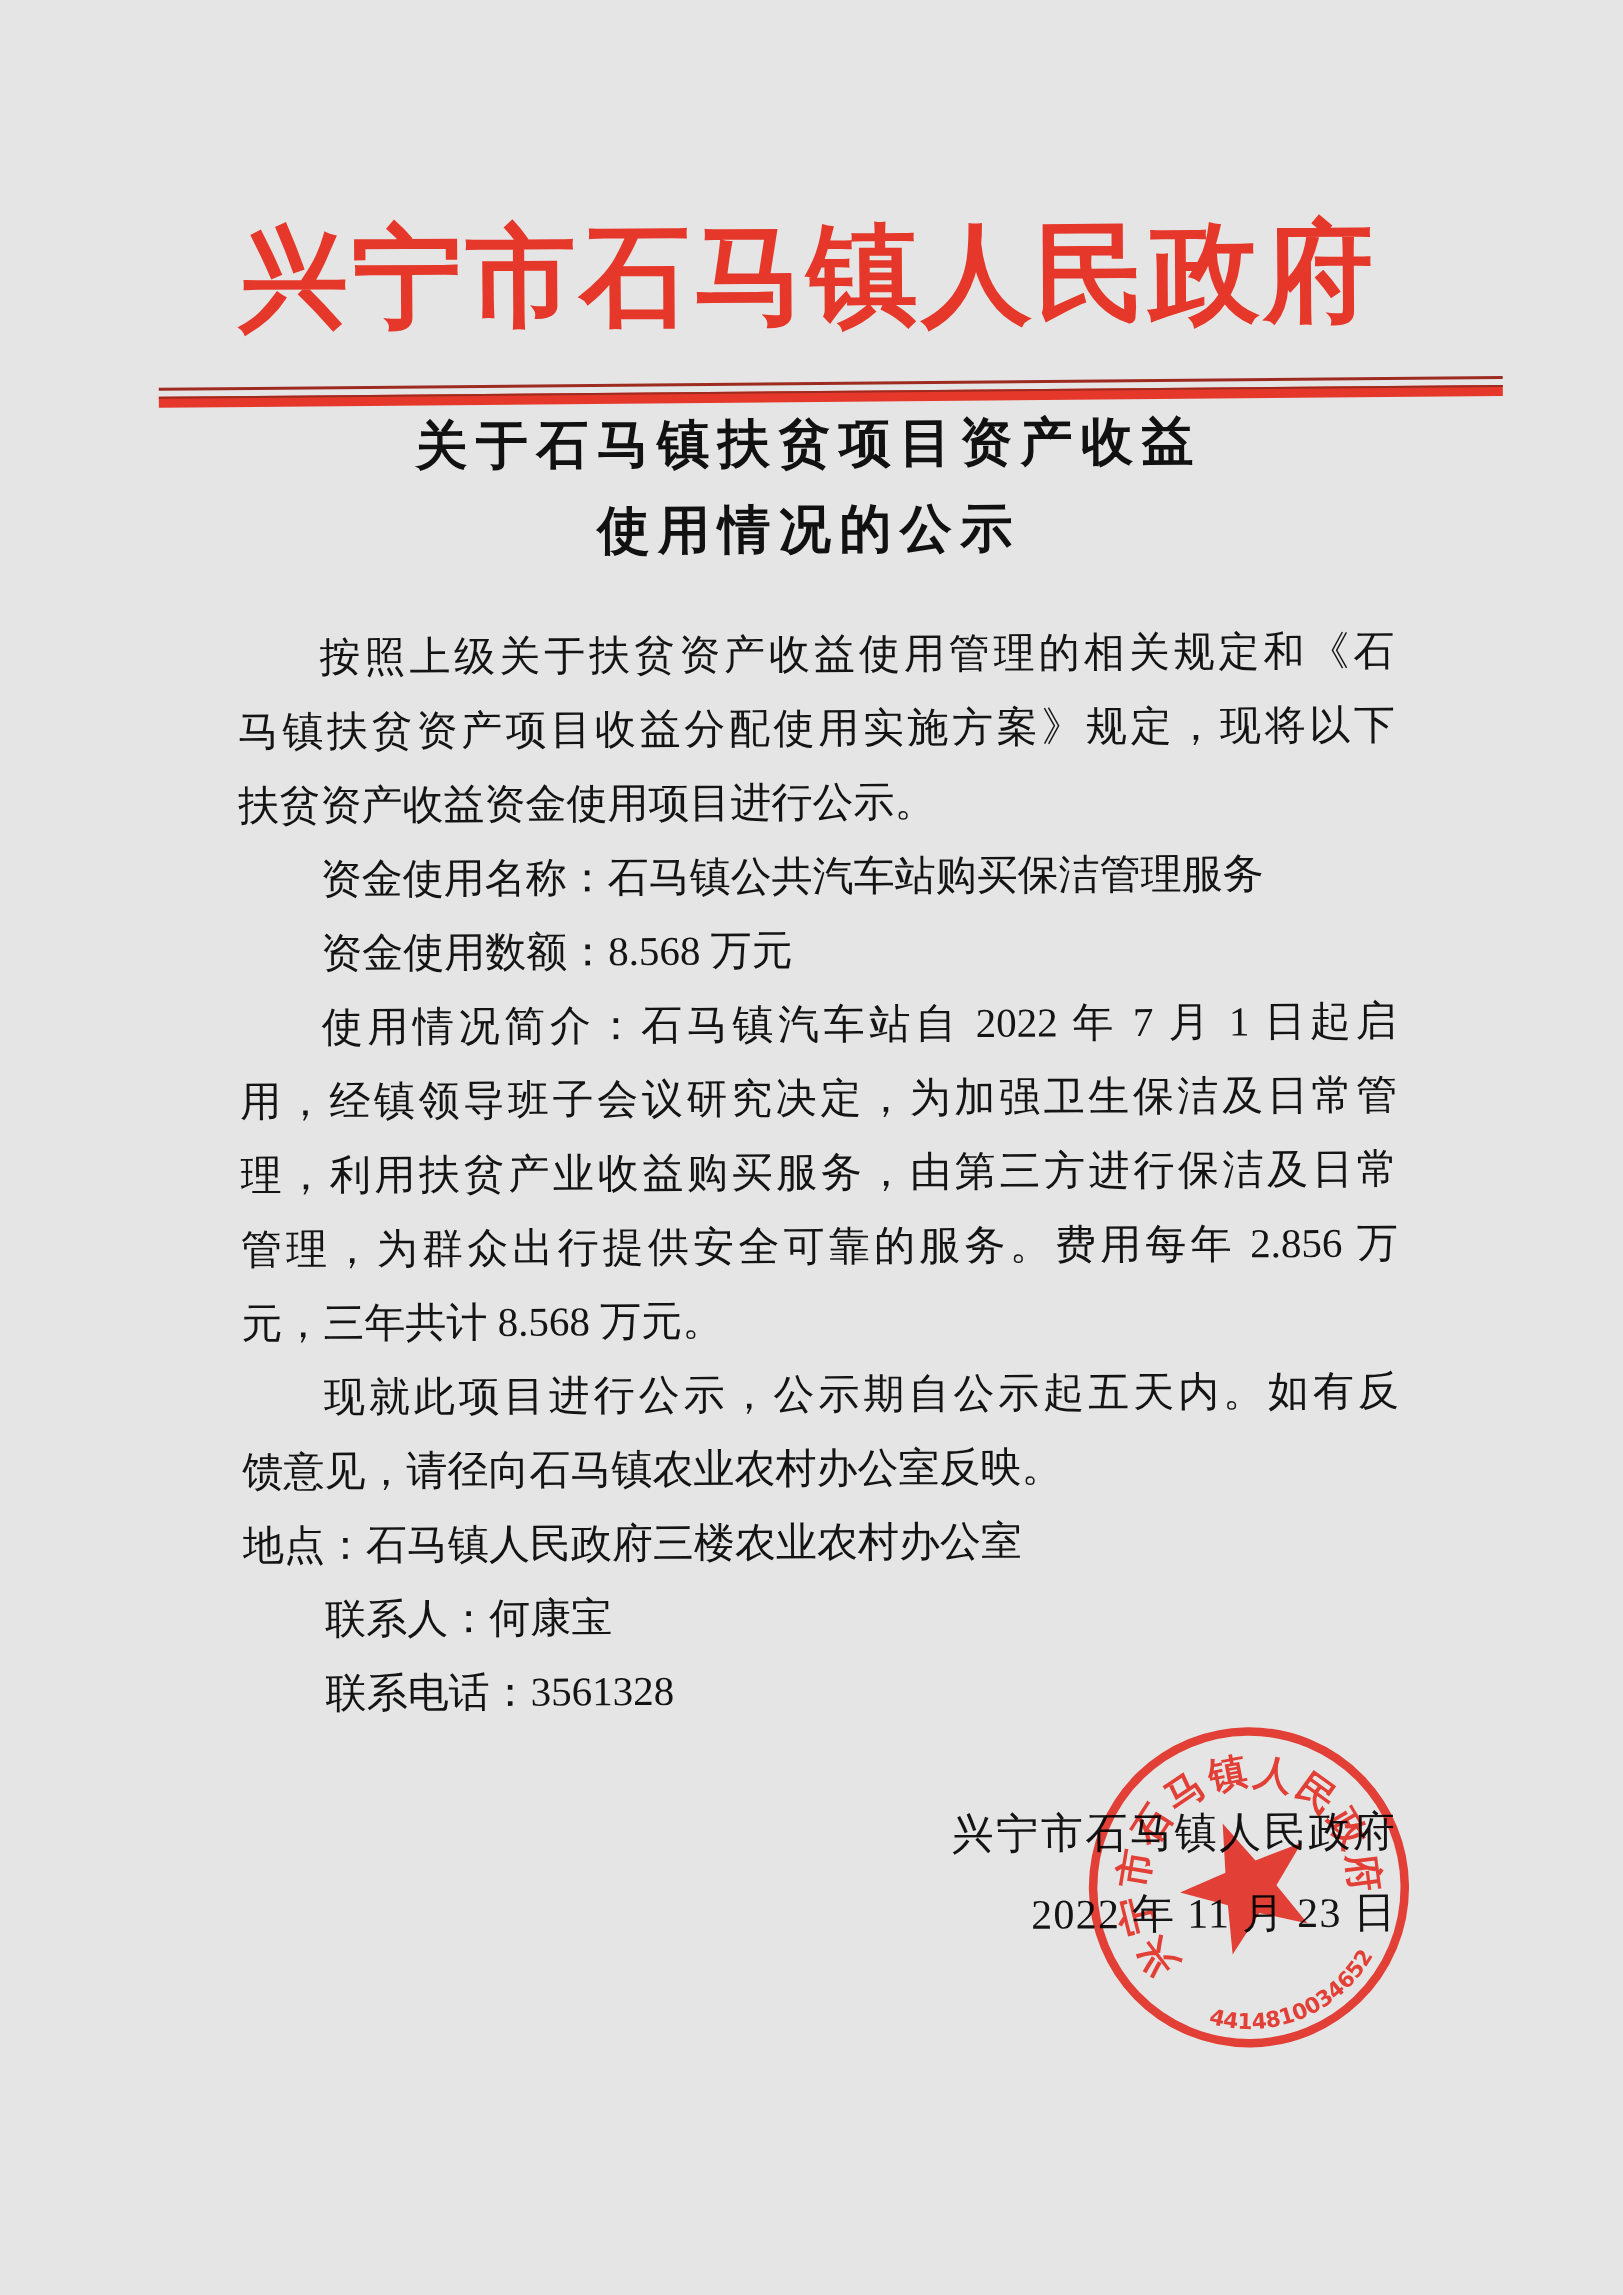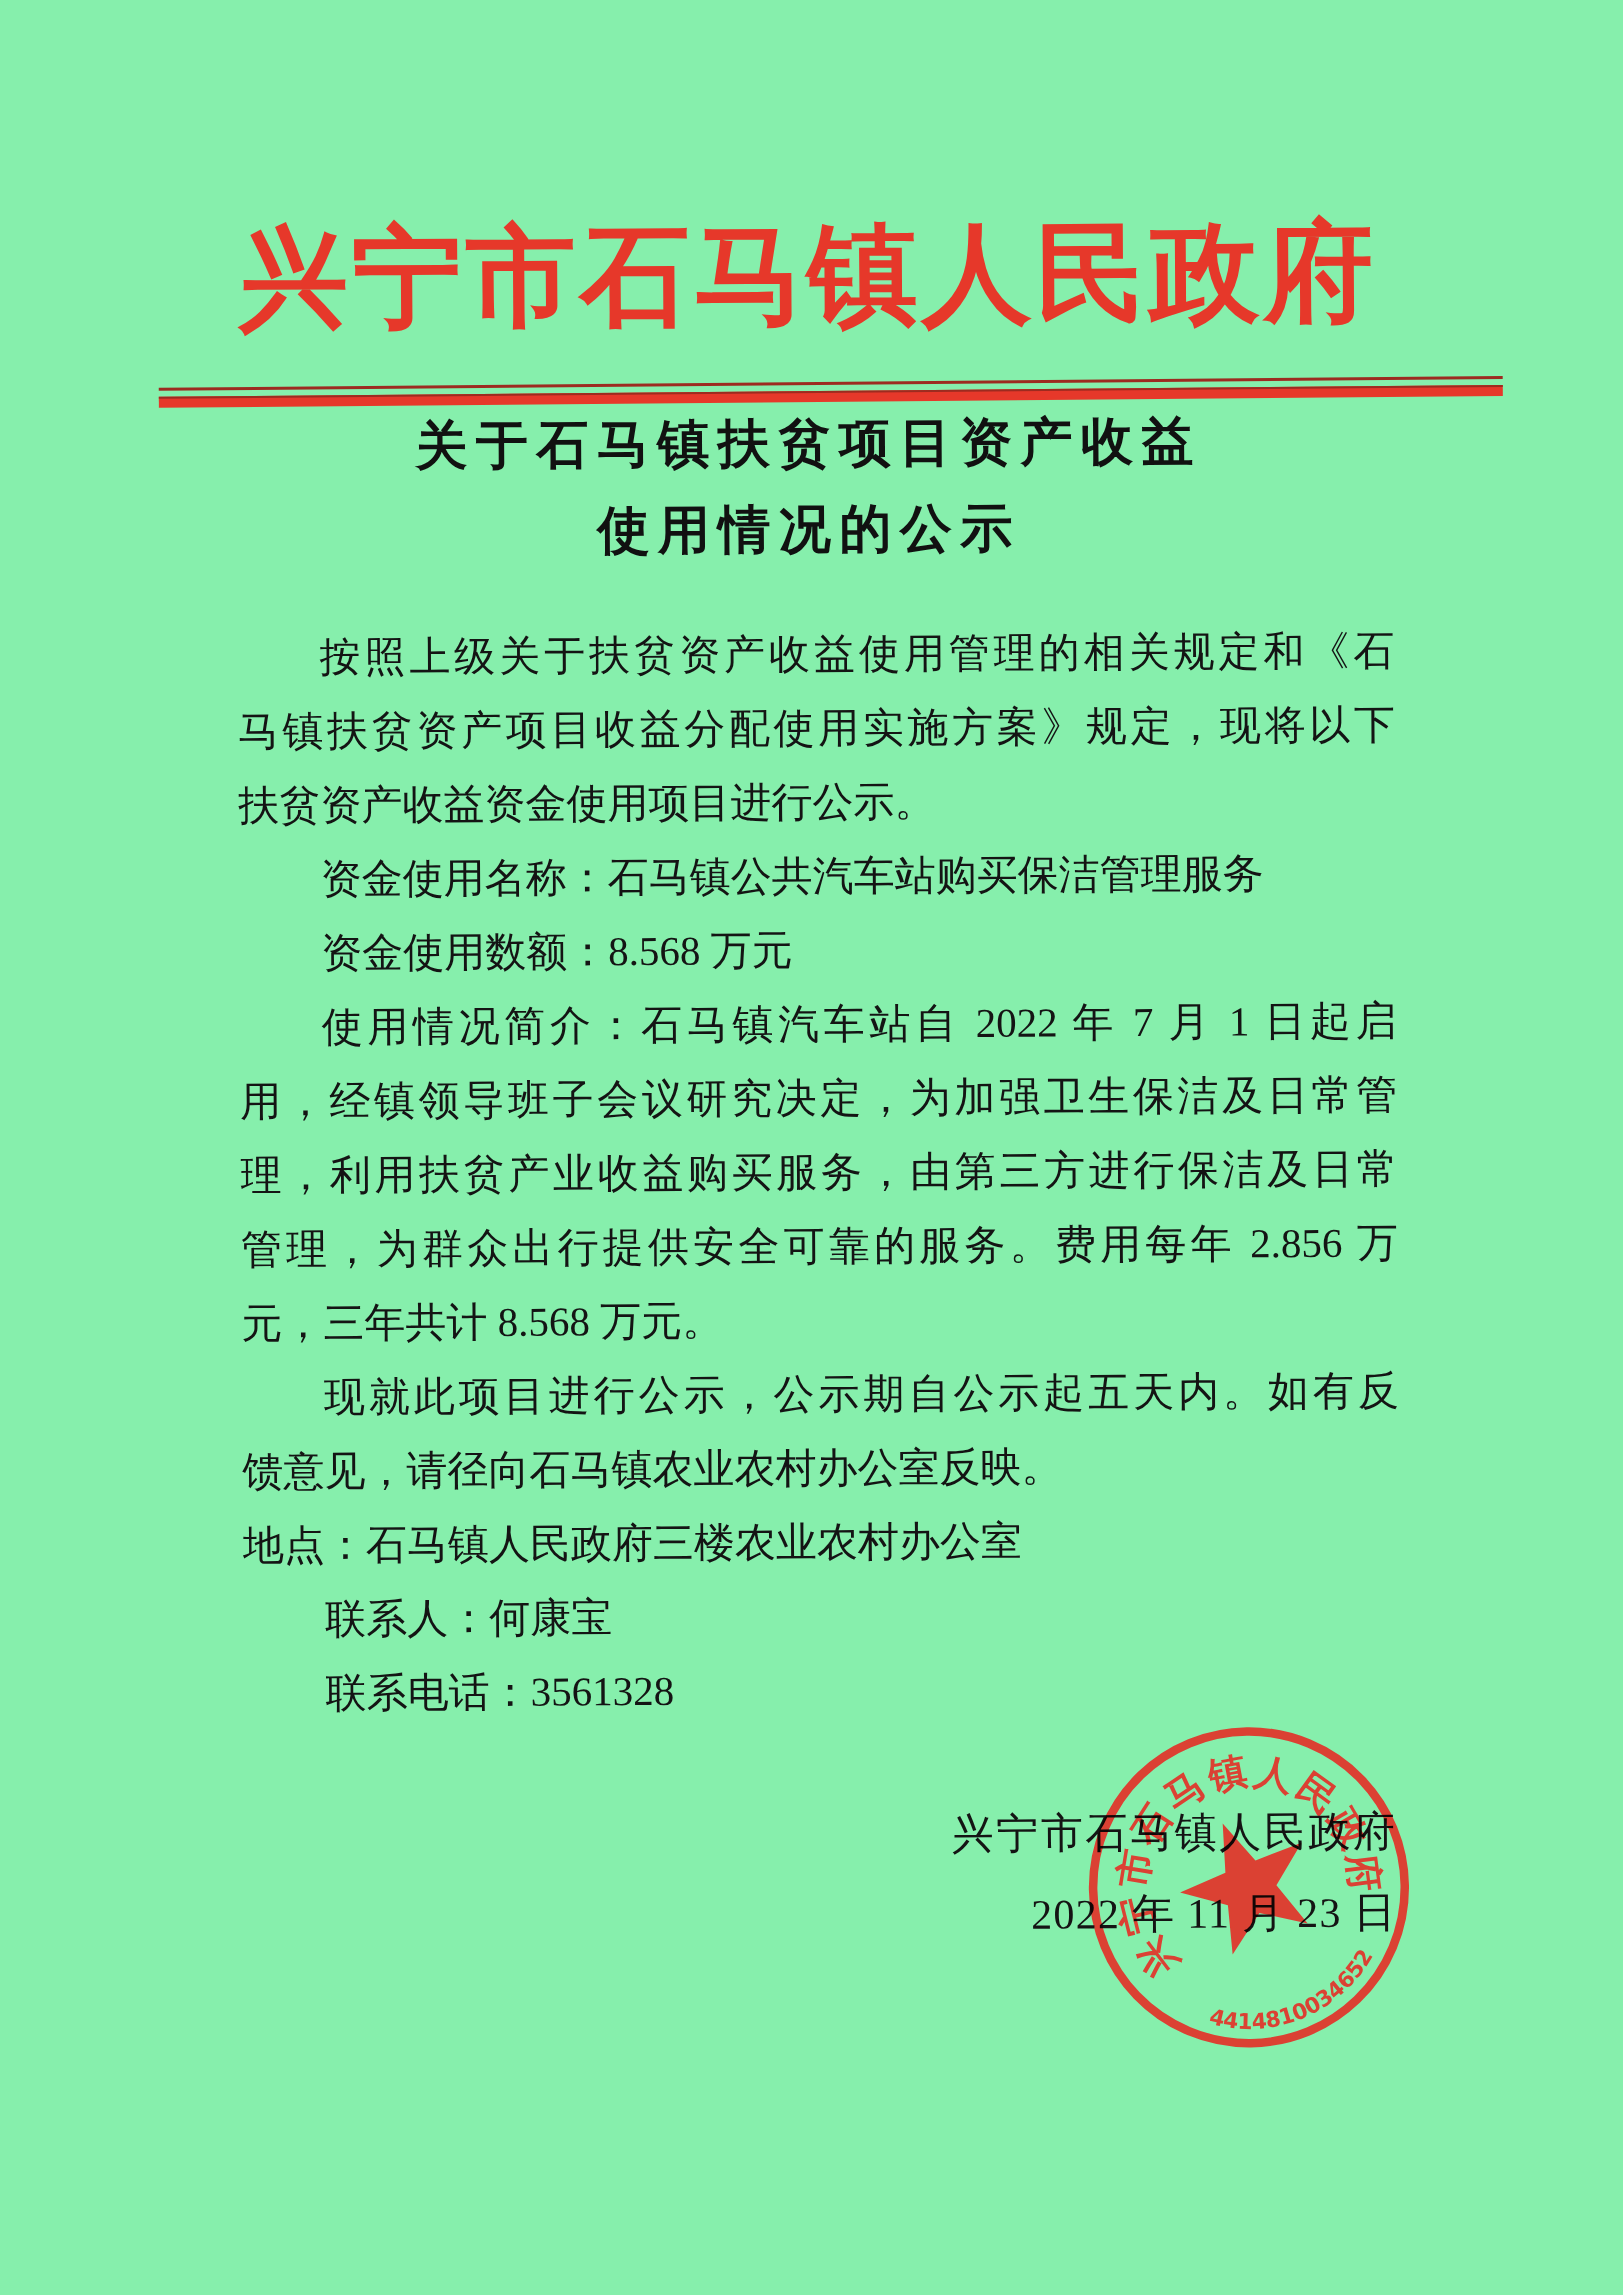--- a/index.html
+++ b/index.html
@@ -1,17 +1,17 @@
 <!DOCTYPE html>
 <html style="--header-red: #e6382a; --rule-dark: #9d2b20; --seal-red: #e2332a; --ink: #141414;font-size:10.5px"><head>
 <meta charset="utf-8">
 <style>
   html,body{margin:0;padding:0;background:#9a9a9a;}
   .page{
-    position:relative;width:1623px;height:2295px;background:#86efac;overflow:hidden;
+    position:relative;width:1623px;height:2295px;background:#e5e5e5;overflow:hidden;
     font-family:"Liberation Serif","DejaVu Serif",serif;color:var(--ink,#141414);
   }
   .tilt{position:absolute;inset:0;transform:rotate(-0.35deg);transform-origin:50% 40%;}
 
   .letterhead{
     position:absolute;top:213px;left:0;width:100%;text-align:center;
     font-size:110px;font-weight:bold;letter-spacing:3.9px;line-height:1.15;
     color:var(--header-red,#e6382a);
   }
 

